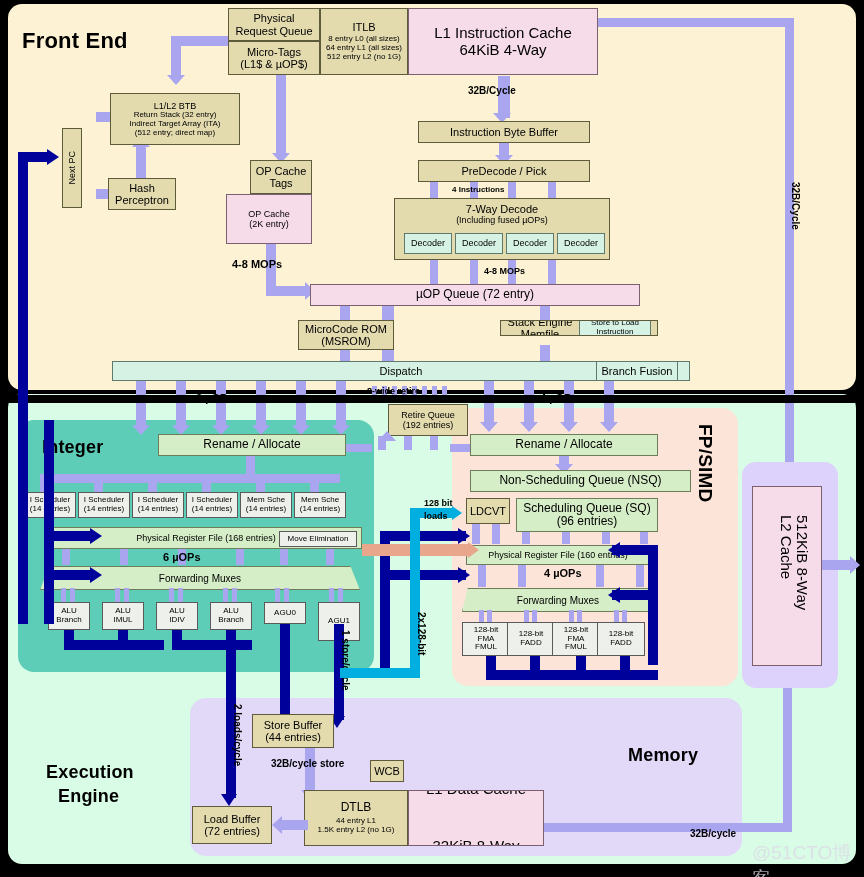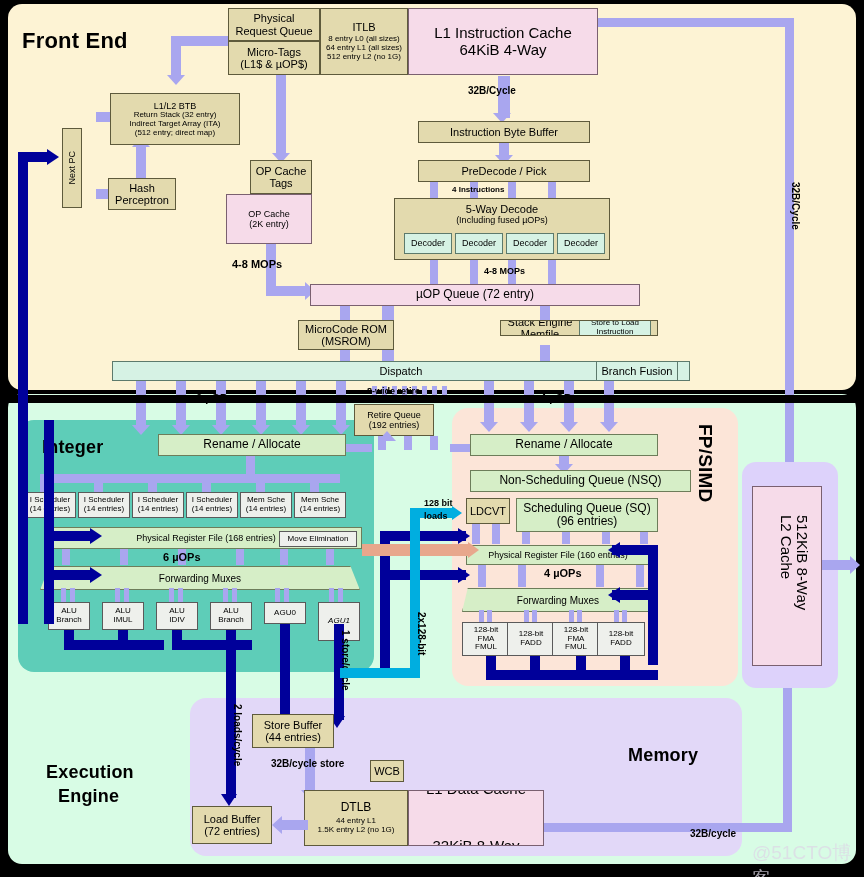--- a/index.html
+++ b/index.html
@@ -167,21 +167,21 @@
     <div class="b2">OP Cache</div>
     <div class="b2">(2K entry)</div>
   </div>
   <div class="box tan" style="left:418px;top:121px;width:172px;height:22px;">
     <div class="b1">Instruction Byte Buffer</div>
   </div>
   <div class="box tan" style="left:418px;top:160px;width:172px;height:22px;">
     <div class="b1">PreDecode / Pick</div>
   </div>
   <div class="box tan" style="left:394px;top:198px;width:216px;height:62px;justify-content:flex-start;padding-top:4px;">
-    <div class="b1">5-Way Decode</div>
+    <div class="b1">7-Way Decode</div>
     <div class="b2">(Including fused µOPs)</div>
   </div>
   <div class="box mint" style="left:404px;top:233px;width:48px;height:21px;">
       <div class="b2">Decoder</div>
     </div>
   <div class="box mint" style="left:455px;top:233px;width:48px;height:21px;">
       <div class="b2">Decoder</div>
     </div>
   <div class="box mint" style="left:506px;top:233px;width:48px;height:21px;">
       <div class="b2">Decoder</div>
@@ -250,21 +250,21 @@
   <div class="a lav" style="left:422px;top:386px;width:5px;height:12px;"></div>
   <div class="a lav" style="left:432px;top:386px;width:5px;height:12px;"></div>
   <div class="a lav" style="left:442px;top:386px;width:5px;height:12px;"></div>
 
   <div class="blackbar" style="left:8px;top:395px;width:848px;height:8px;"></div>
 
   <div class="lbl" style="left:367px;top:386px;font-size:9px;">8-wide retire</div>
   <div class="lbl" style="left:196px;top:392px;font-size:11px;">6 µOPs</div>
   <div class="lbl" style="left:540px;top:392px;font-size:11px;">4 µOPs</div>
 
-  <div class="box tan" style="left:354px;top:404px;width:80px;height:32px;">
+  <div class="box tan" style="left:388px;top:404px;width:80px;height:32px;">
     <div class="b2">Retire Queue</div>
     <div class="b2">(192 entries)</div>
   </div>
   <div class="a lav" style="left:378px;top:436px;width:8px;height:14px;"></div>
   <div class="a lav" style="left:404px;top:436px;width:8px;height:14px;"></div>
   <div class="a lav" style="left:430px;top:436px;width:8px;height:14px;"></div>
   <div class="tri tri-u-lav" style="left:378px;top:431px;"></div>
 
   <div class="a lav" style="left:346px;top:444px;width:26px;height:8px;"></div>
   <div class="a lav" style="left:450px;top:444px;width:26px;height:8px;"></div>
@@ -351,21 +351,21 @@
     <div class="b3">ALU</div>
     <div class="b3">IDIV</div>
   </div>
   <div class="box gray" style="left:210px;top:602px;width:42px;height:28px;">
     <div class="b3">ALU</div>
     <div class="b3">Branch</div>
   </div>
   <div class="box gray" style="left:264px;top:602px;width:42px;height:22px;">
     <div class="b3">AGU0</div>
   </div>
-  <div class="box gray" style="left:318px;top:602px;width:42px;height:39px;font-style:italic;">
+  <div class="box gray" style="left:318px;top:602px;width:42px;height:39px;">
     <div class="b3">AGU1</div>
   </div>
 
   <div class="a navy" style="left:18px;top:152px;width:10px;height:472px;"></div>
   <div class="a navy" style="left:18px;top:152px;width:30px;height:10px;"></div>
   <div class="tri tri-r-navy" style="left:47px;top:149px;"></div>
 
   <div class="a navy" style="left:44px;top:420px;width:10px;height:204px;"></div>
   <div class="a navy" style="left:44px;top:531px;width:48px;height:10px;"></div>
   <div class="tri tri-r-navy" style="left:90px;top:528px;"></div>

